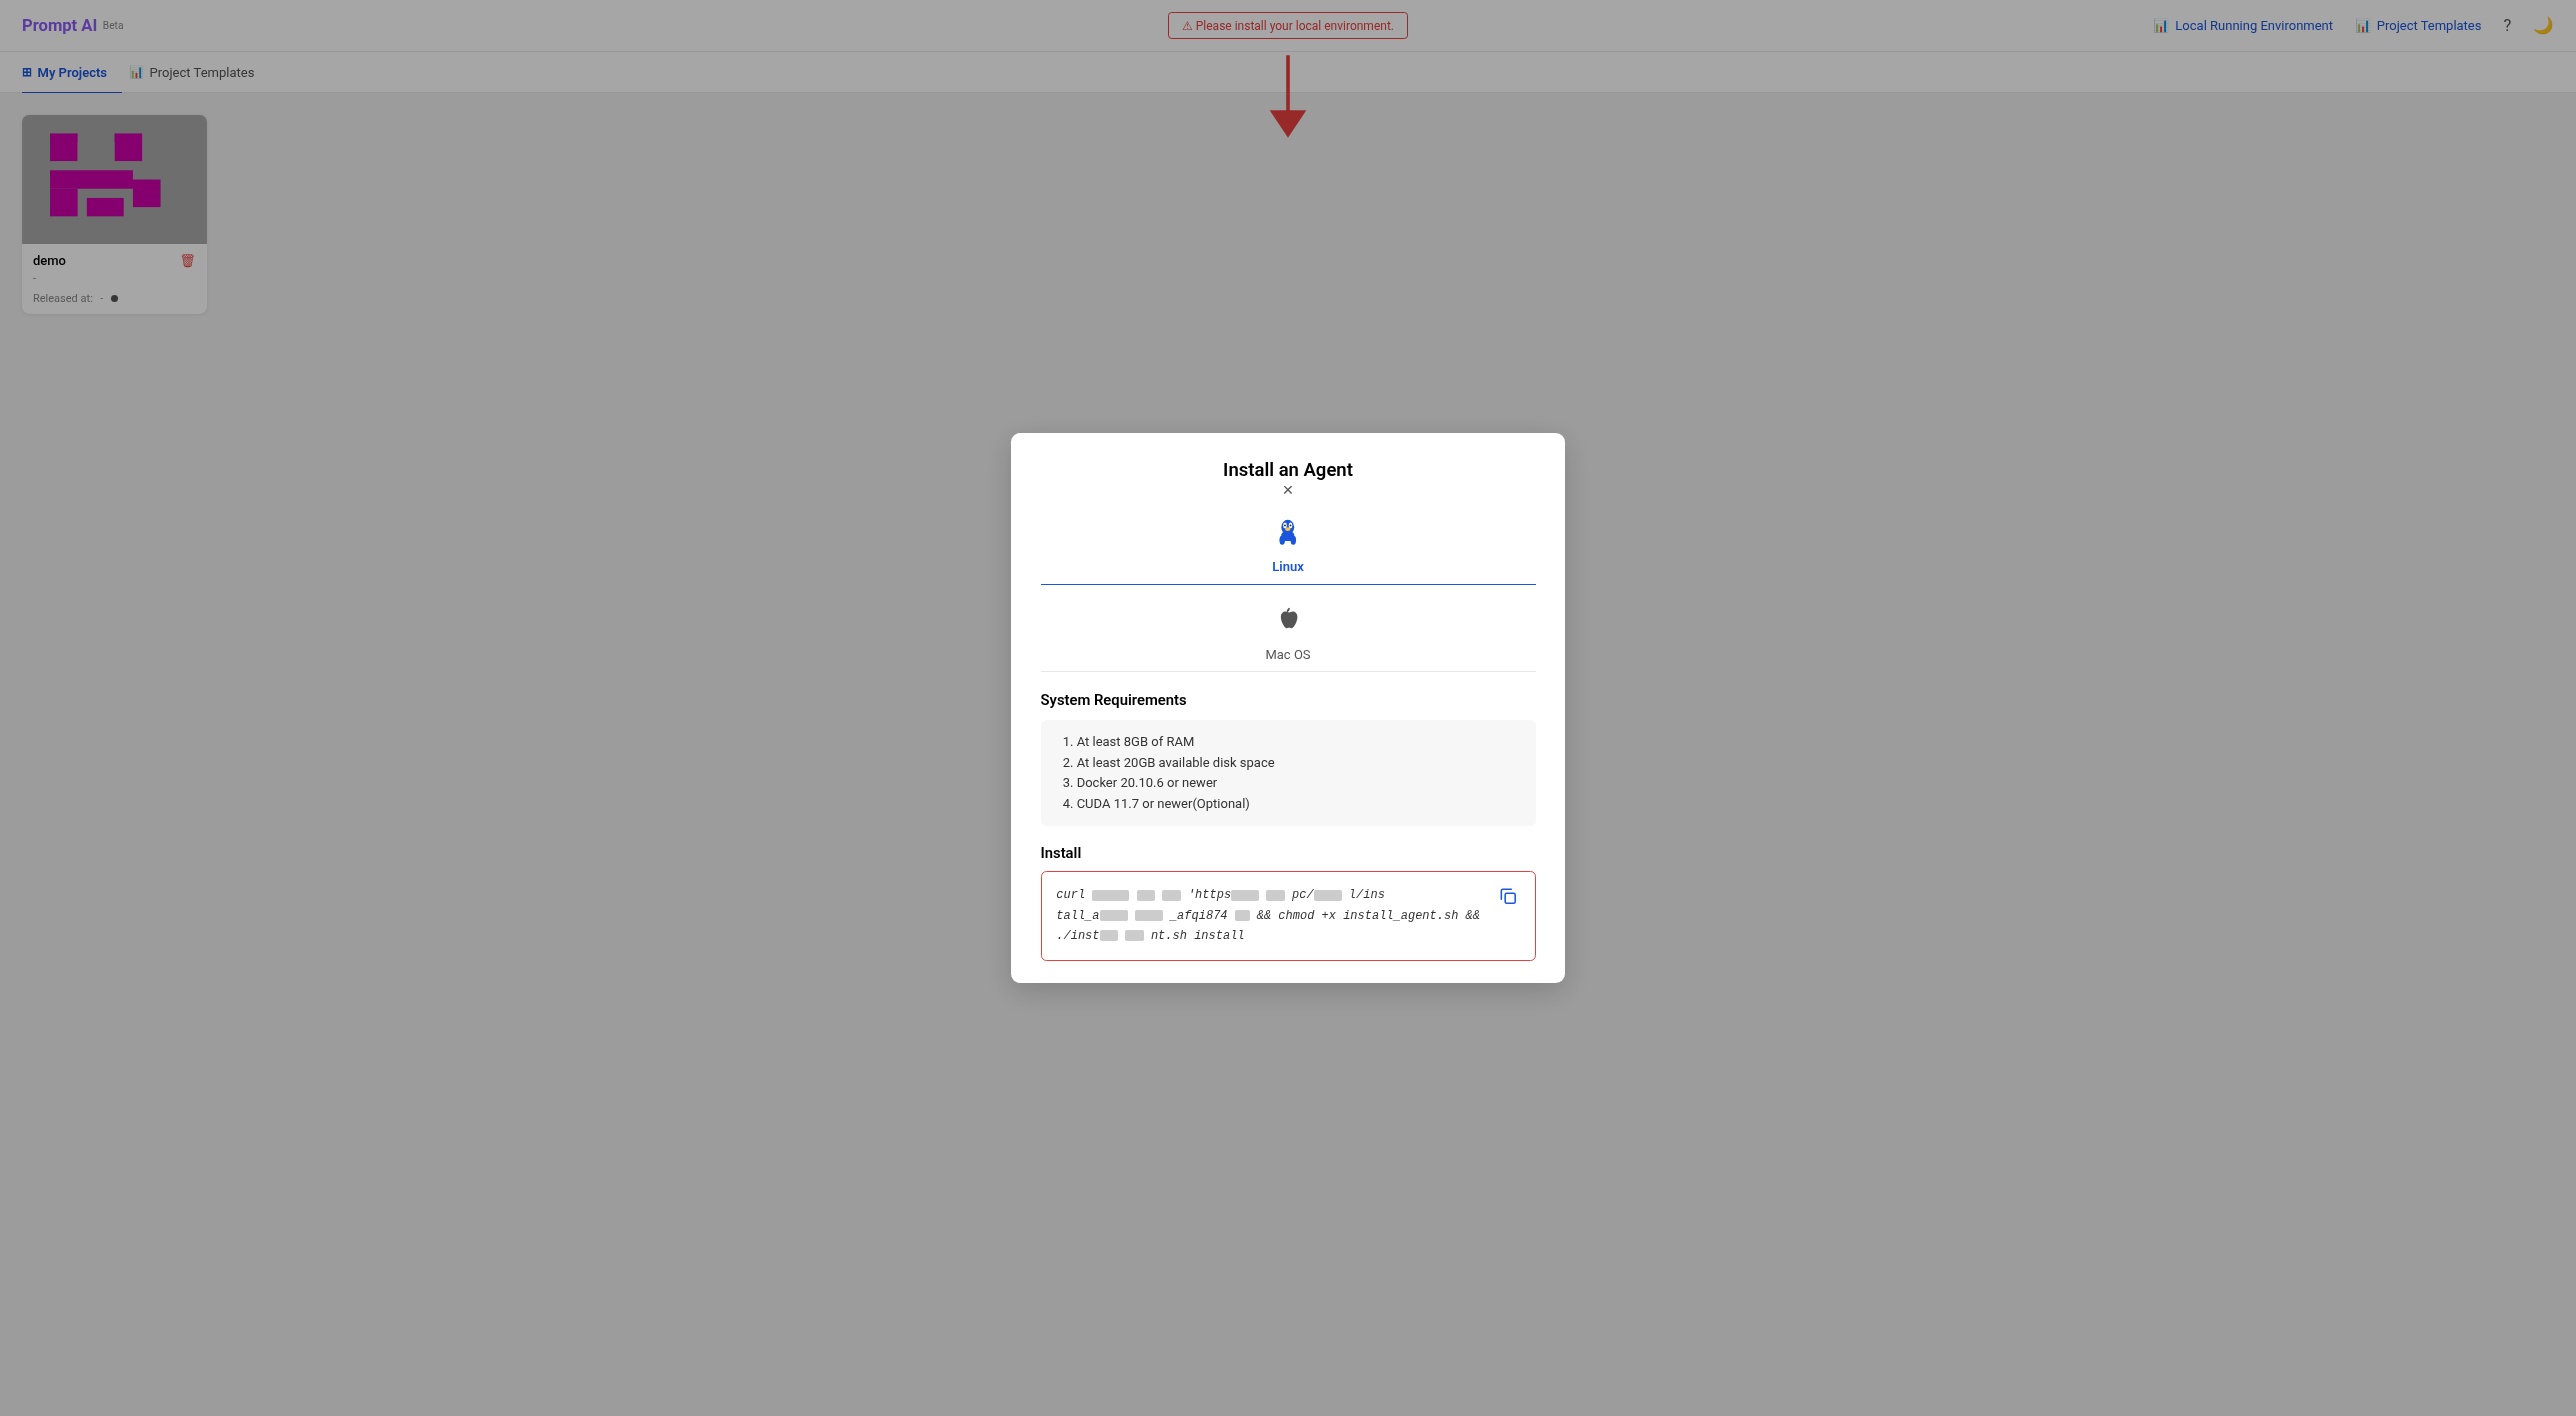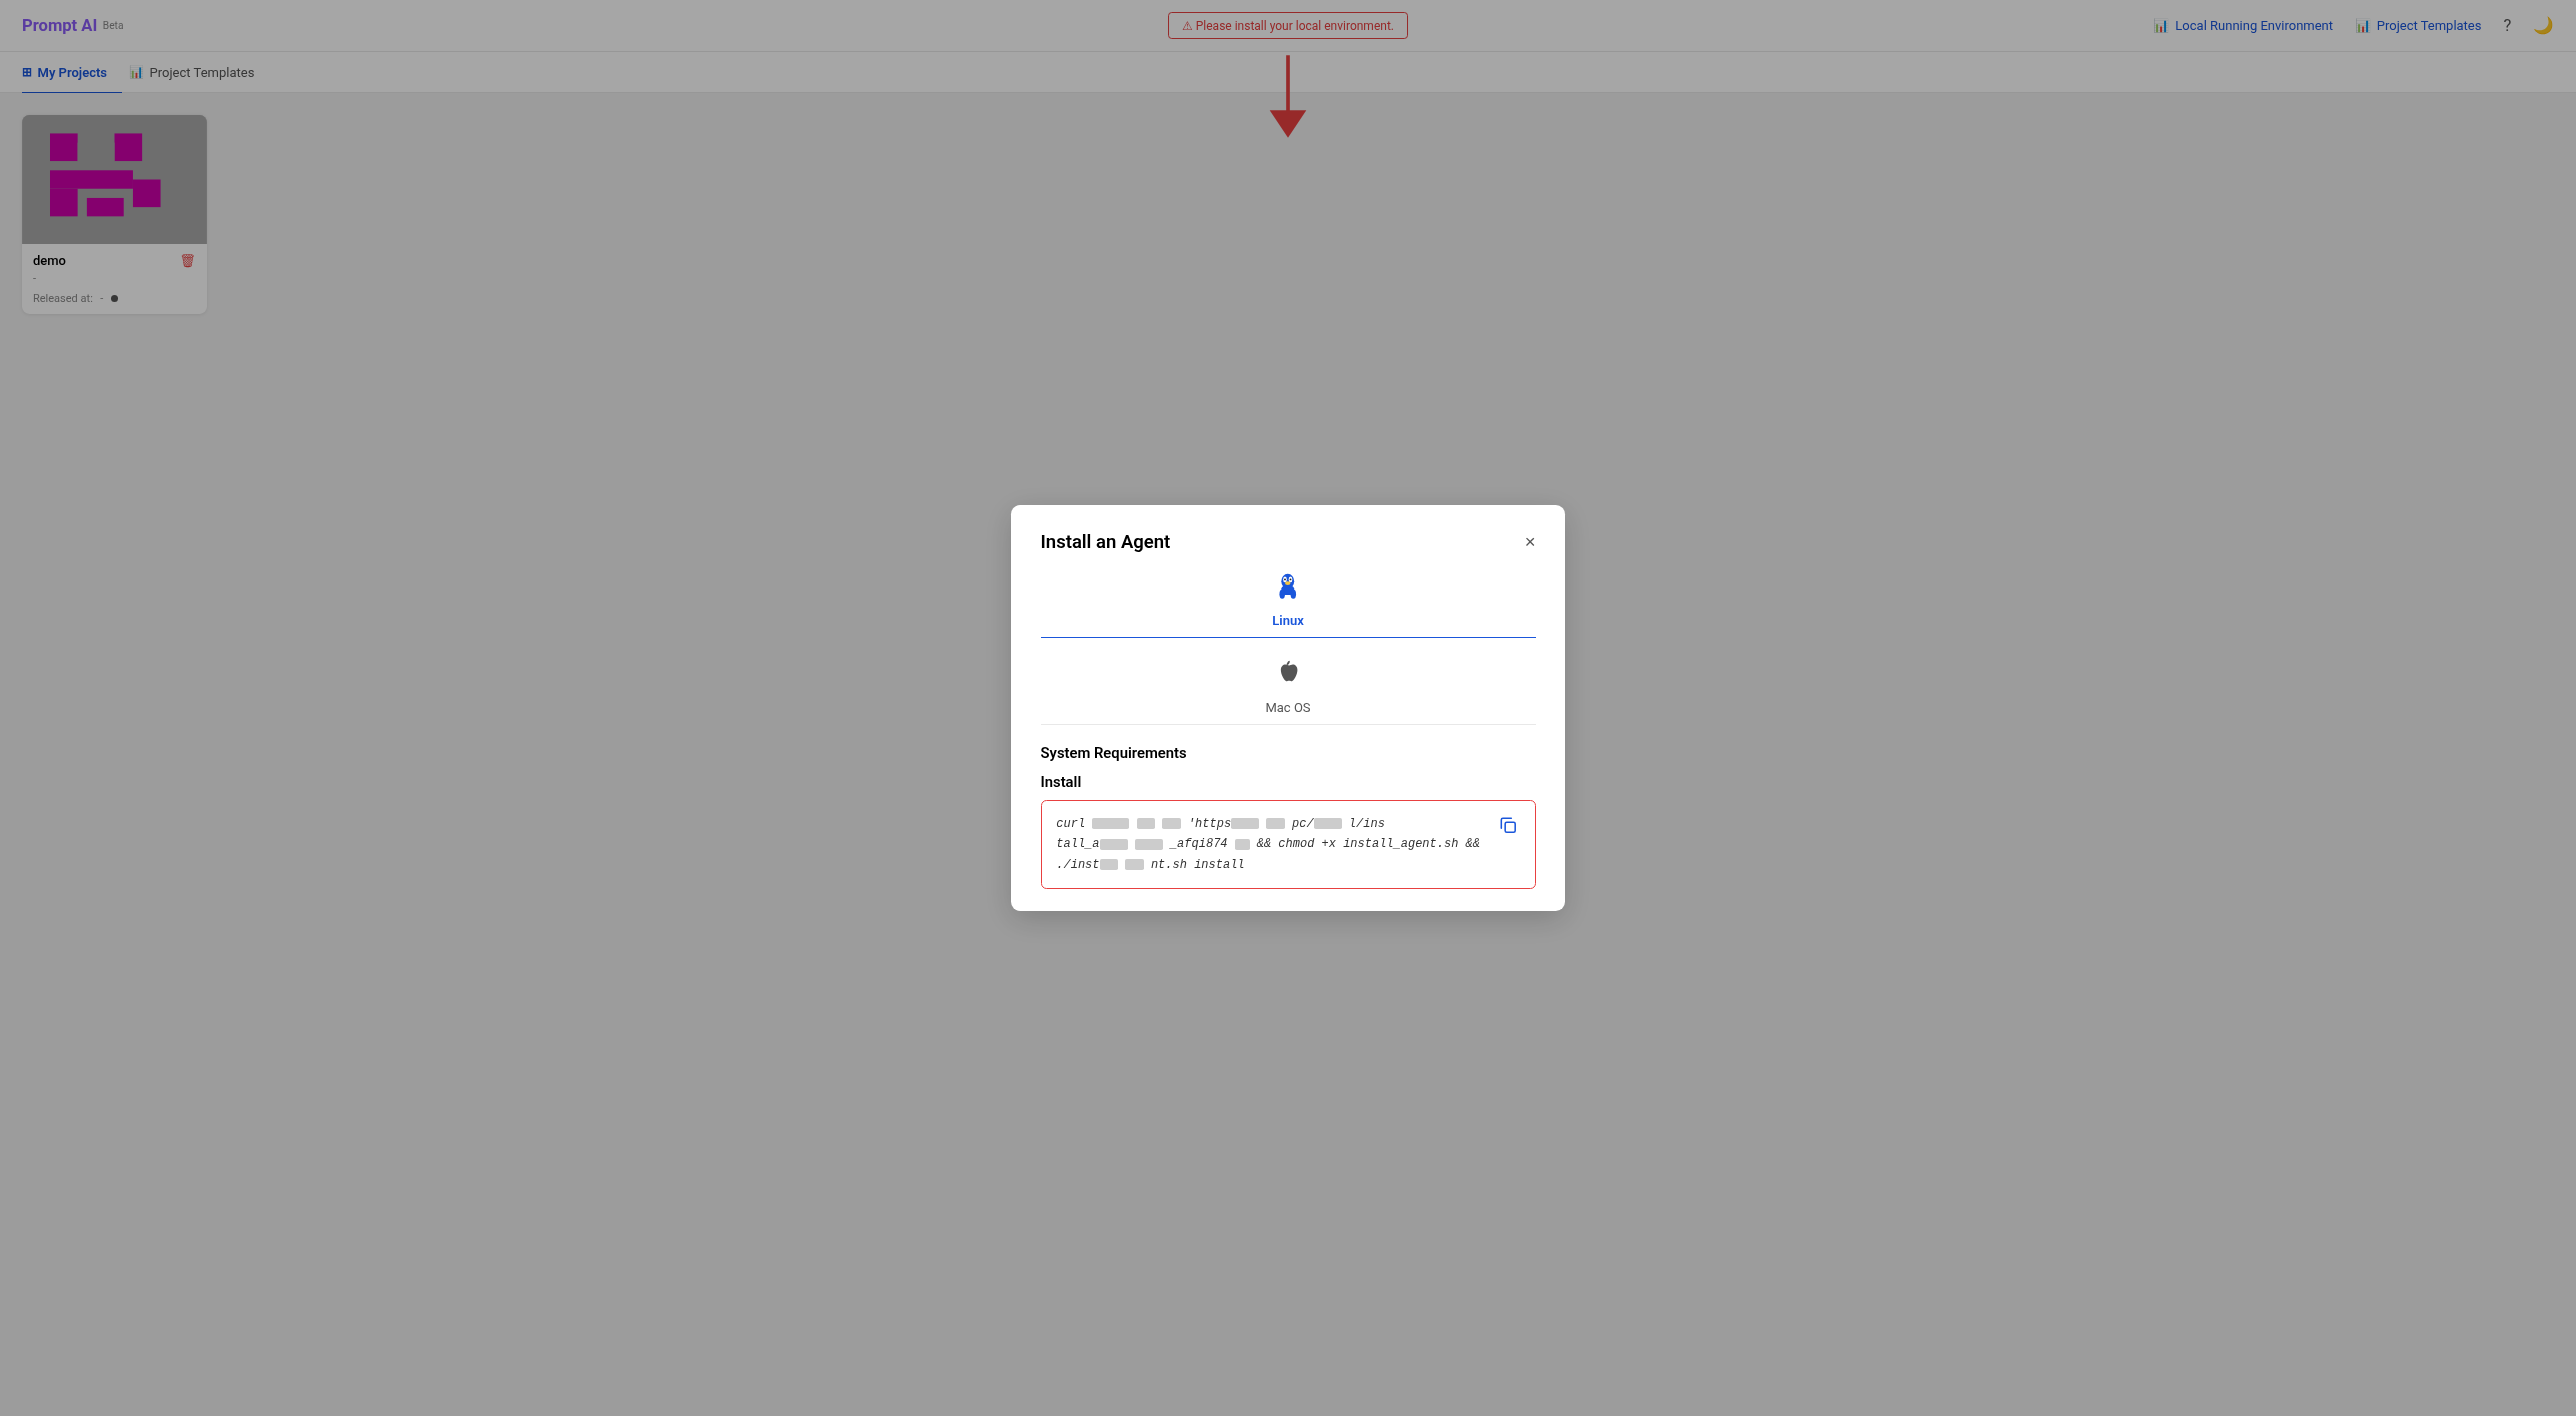--- a/index.html
+++ b/index.html
@@ -195,20 +195,21 @@
       max-width: 95vw;
       padding: 26px 29.5px 22px;
       position: relative;
       box-shadow: 0 7.4px 29.5px rgba(0,0,0,0.18);
     }
     .modal-header {
       display: flex;
       align-items: center;
       justify-content: space-between;
       margin-bottom: 18.5px;
+      flex-direction: column;
     }
     .modal-title {
       font-size: 18.5px;
       font-weight: 600;
     }
     .modal-close {
       background: none;
       border: none;
       font-size: 18.5px;
       cursor: pointer;
@@ -453,20 +454,28 @@
           
           <svg width="29.5" height="29.5" viewBox="0 0 32 32" xmlns="http://www.w3.org/2000/svg">
             <path d="M21.5 6c-1.5 0-3 1-4 1s-2.5-1-4-1c-2.5 0-5 2-5 6 0 5 4 12 6 12 1 0 1.5-0.5 3-0.5s2 0.5 3 0.5c2 0 6-7 6-12 0-4-2.5-6-5-6zM17.5 5c0.5-0.5 1-2 0.5-3-1 0-2 1-2.5 2-0.5 0.5-1 2-0.5 2.5 1 0.5 2-0.5 2.5-1.5z" fill="#555"></path>
           </svg>
         </span>
         <span>Mac OS</span>
       </div>
     </div>
 
     <div class="section-title">System Requirements</div>
+    <div class="requirements-box">
+      <ul class="requirements-list">
+        <li>1. At least 8GB of RAM</li>
+        <li>2. At least 20GB available disk space</li>
+        <li>3. Docker 20.10.6 or newer</li>
+        <li>4. CUDA 11.7 or newer(Optional)</li>
+      </ul>
+    </div>
 
     <div class="install-title">Install</div>
     <div class="install-box">
       <div class="install-cmd">
         <span>curl </span><span class="blurred-span" style="width:37px;">&nbsp;&nbsp;&nbsp;&nbsp;</span>
         <span class="blurred-span" style="width:18.5px;">&nbsp;&nbsp;</span>
         <span class="blurred-span" style="width:18.5px;">&nbsp;&nbsp;</span>
         <span> 'https</span><span class="blurred-span" style="width:28px;">&nbsp;&nbsp;&nbsp;</span>
         <span class="blurred-span" style="width:18.5px;">&nbsp;&nbsp;</span>
         <span> pc/</span><span class="blurred-span" style="width:28px;">&nbsp;&nbsp;&nbsp;</span>

